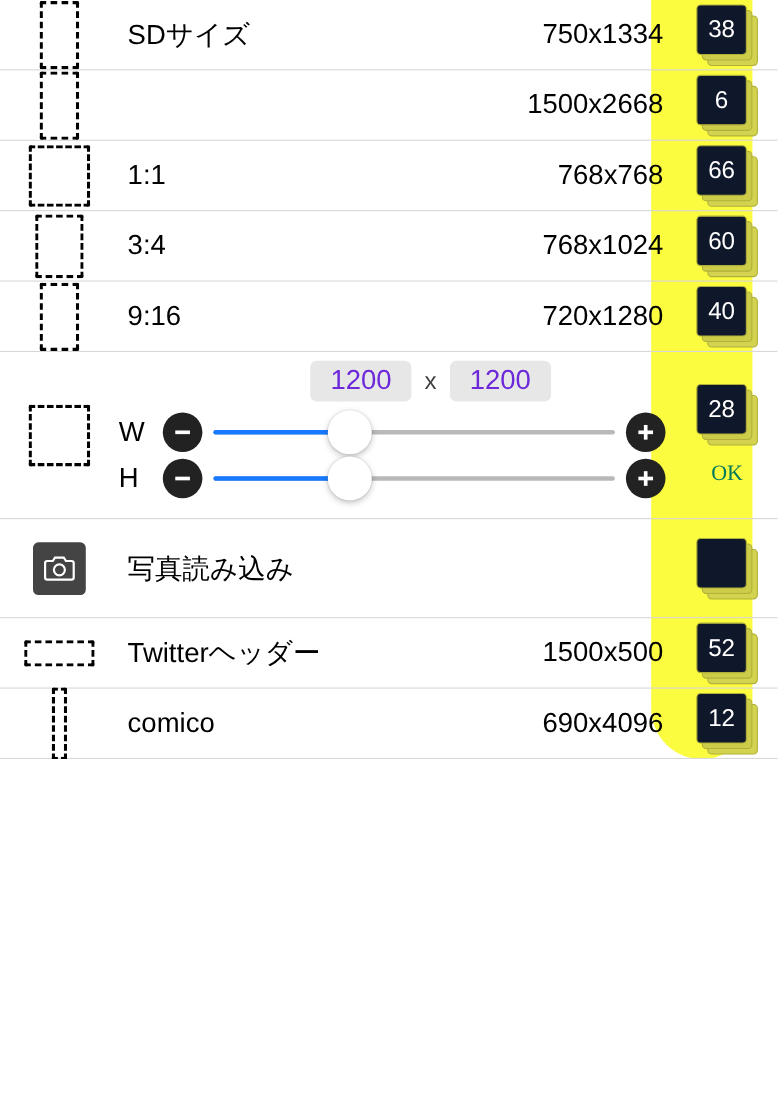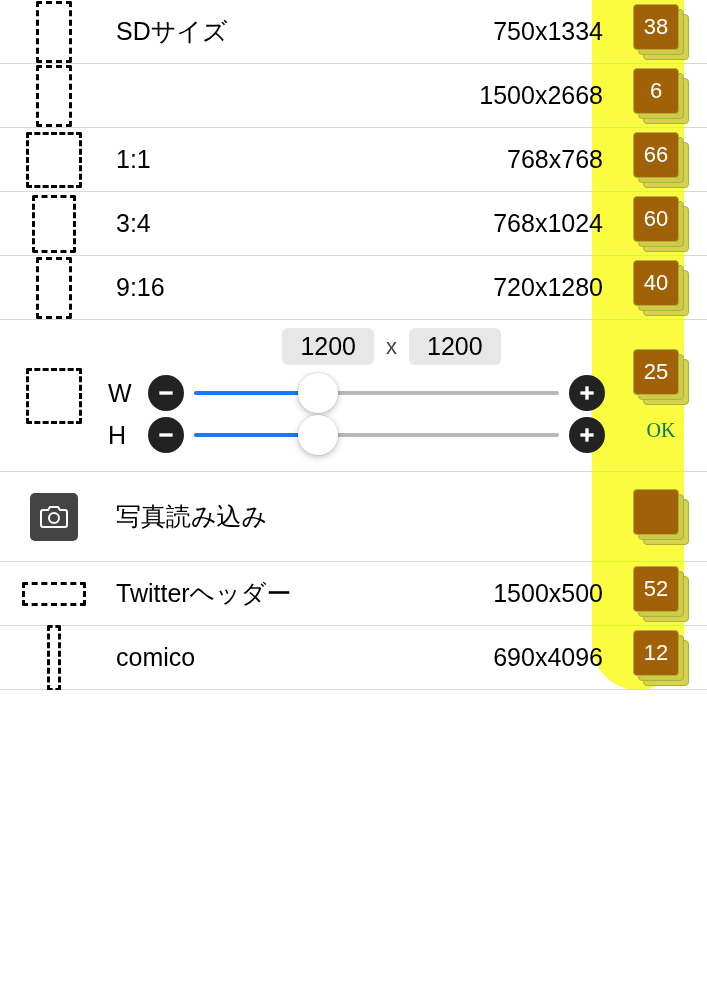--- a/index.html
+++ b/index.html
@@ -68,21 +68,21 @@
   width: 46px;
   height: 46px;
   background: #c5c542;
   border: 1px solid #b0b03a;
   border-radius: 4px;
 }
 .layer.l2 { left: 5px; top: 5px; background: #cccc49; }
 .layer.l1 { left: 10px; top: 10px; background: #d3d350; }
 .layer.top {
   left: 0; top: 0;
-  background: #a16207;
+  background: #0f172a;
   display: flex;
   align-items: center;
   justify-content: center;
   color: #fff;
   font-size: 22px;
   font-weight: 500;
 }
 
 .custom-section {
   position: relative;
@@ -114,21 +114,21 @@
   justify-content: center;
   gap: 12px;
   margin-bottom: 10px;
   padding-left: 70px;
 }
 .num-field {
   background: #e7e7e7;
   border-radius: 6px;
   padding: 4px 18px;
   font-size: 25px;
-  color: #000000;
+  color: #6d28d9;
   font-family: inherit;
 }
 .x-sep { font-size: 22px; color: #444; }
 .slider-row {
   display: flex;
   align-items: center;
   gap: 10px;
   margin: 6px 0;
 }
 .slider-lab { width: 30px; font-size: 25px; }
@@ -309,21 +309,21 @@
               <rect x="4" y="10" width="16" height="4" fill="#fff"></rect>
               <rect x="10" y="4" width="4" height="16" fill="#fff"></rect>
             </svg>
           </div>
         </div>
       </div>
       <div class="custom-right">
         <div class="layer-stack">
           <div class="layer l1"></div>
           <div class="layer l2"></div>
-          <div class="layer top">25</div>
+          <div class="layer top">28</div>
         </div>
         <div class="ok-label">OK</div>
       </div>
     </div>
     <div class="row short">
       <div class="icon-col">
         <div class="camera-icon">
           <svg width="30" height="24" viewBox="0 0 30 24">
             <path d="M4 5 h5 l2 -3 h8 l2 3 h5 a2 2 0 0 1 2 2 v13 a2 2 0 0 1 -2 2 h-22 a2 2 0 0 1 -2 -2 v-13 a2 2 0 0 1 2 -2 z" fill="none" stroke="#fff" stroke-width="2"></path>
             <circle cx="15" cy="13" r="5" fill="none" stroke="#fff" stroke-width="2"></circle>

